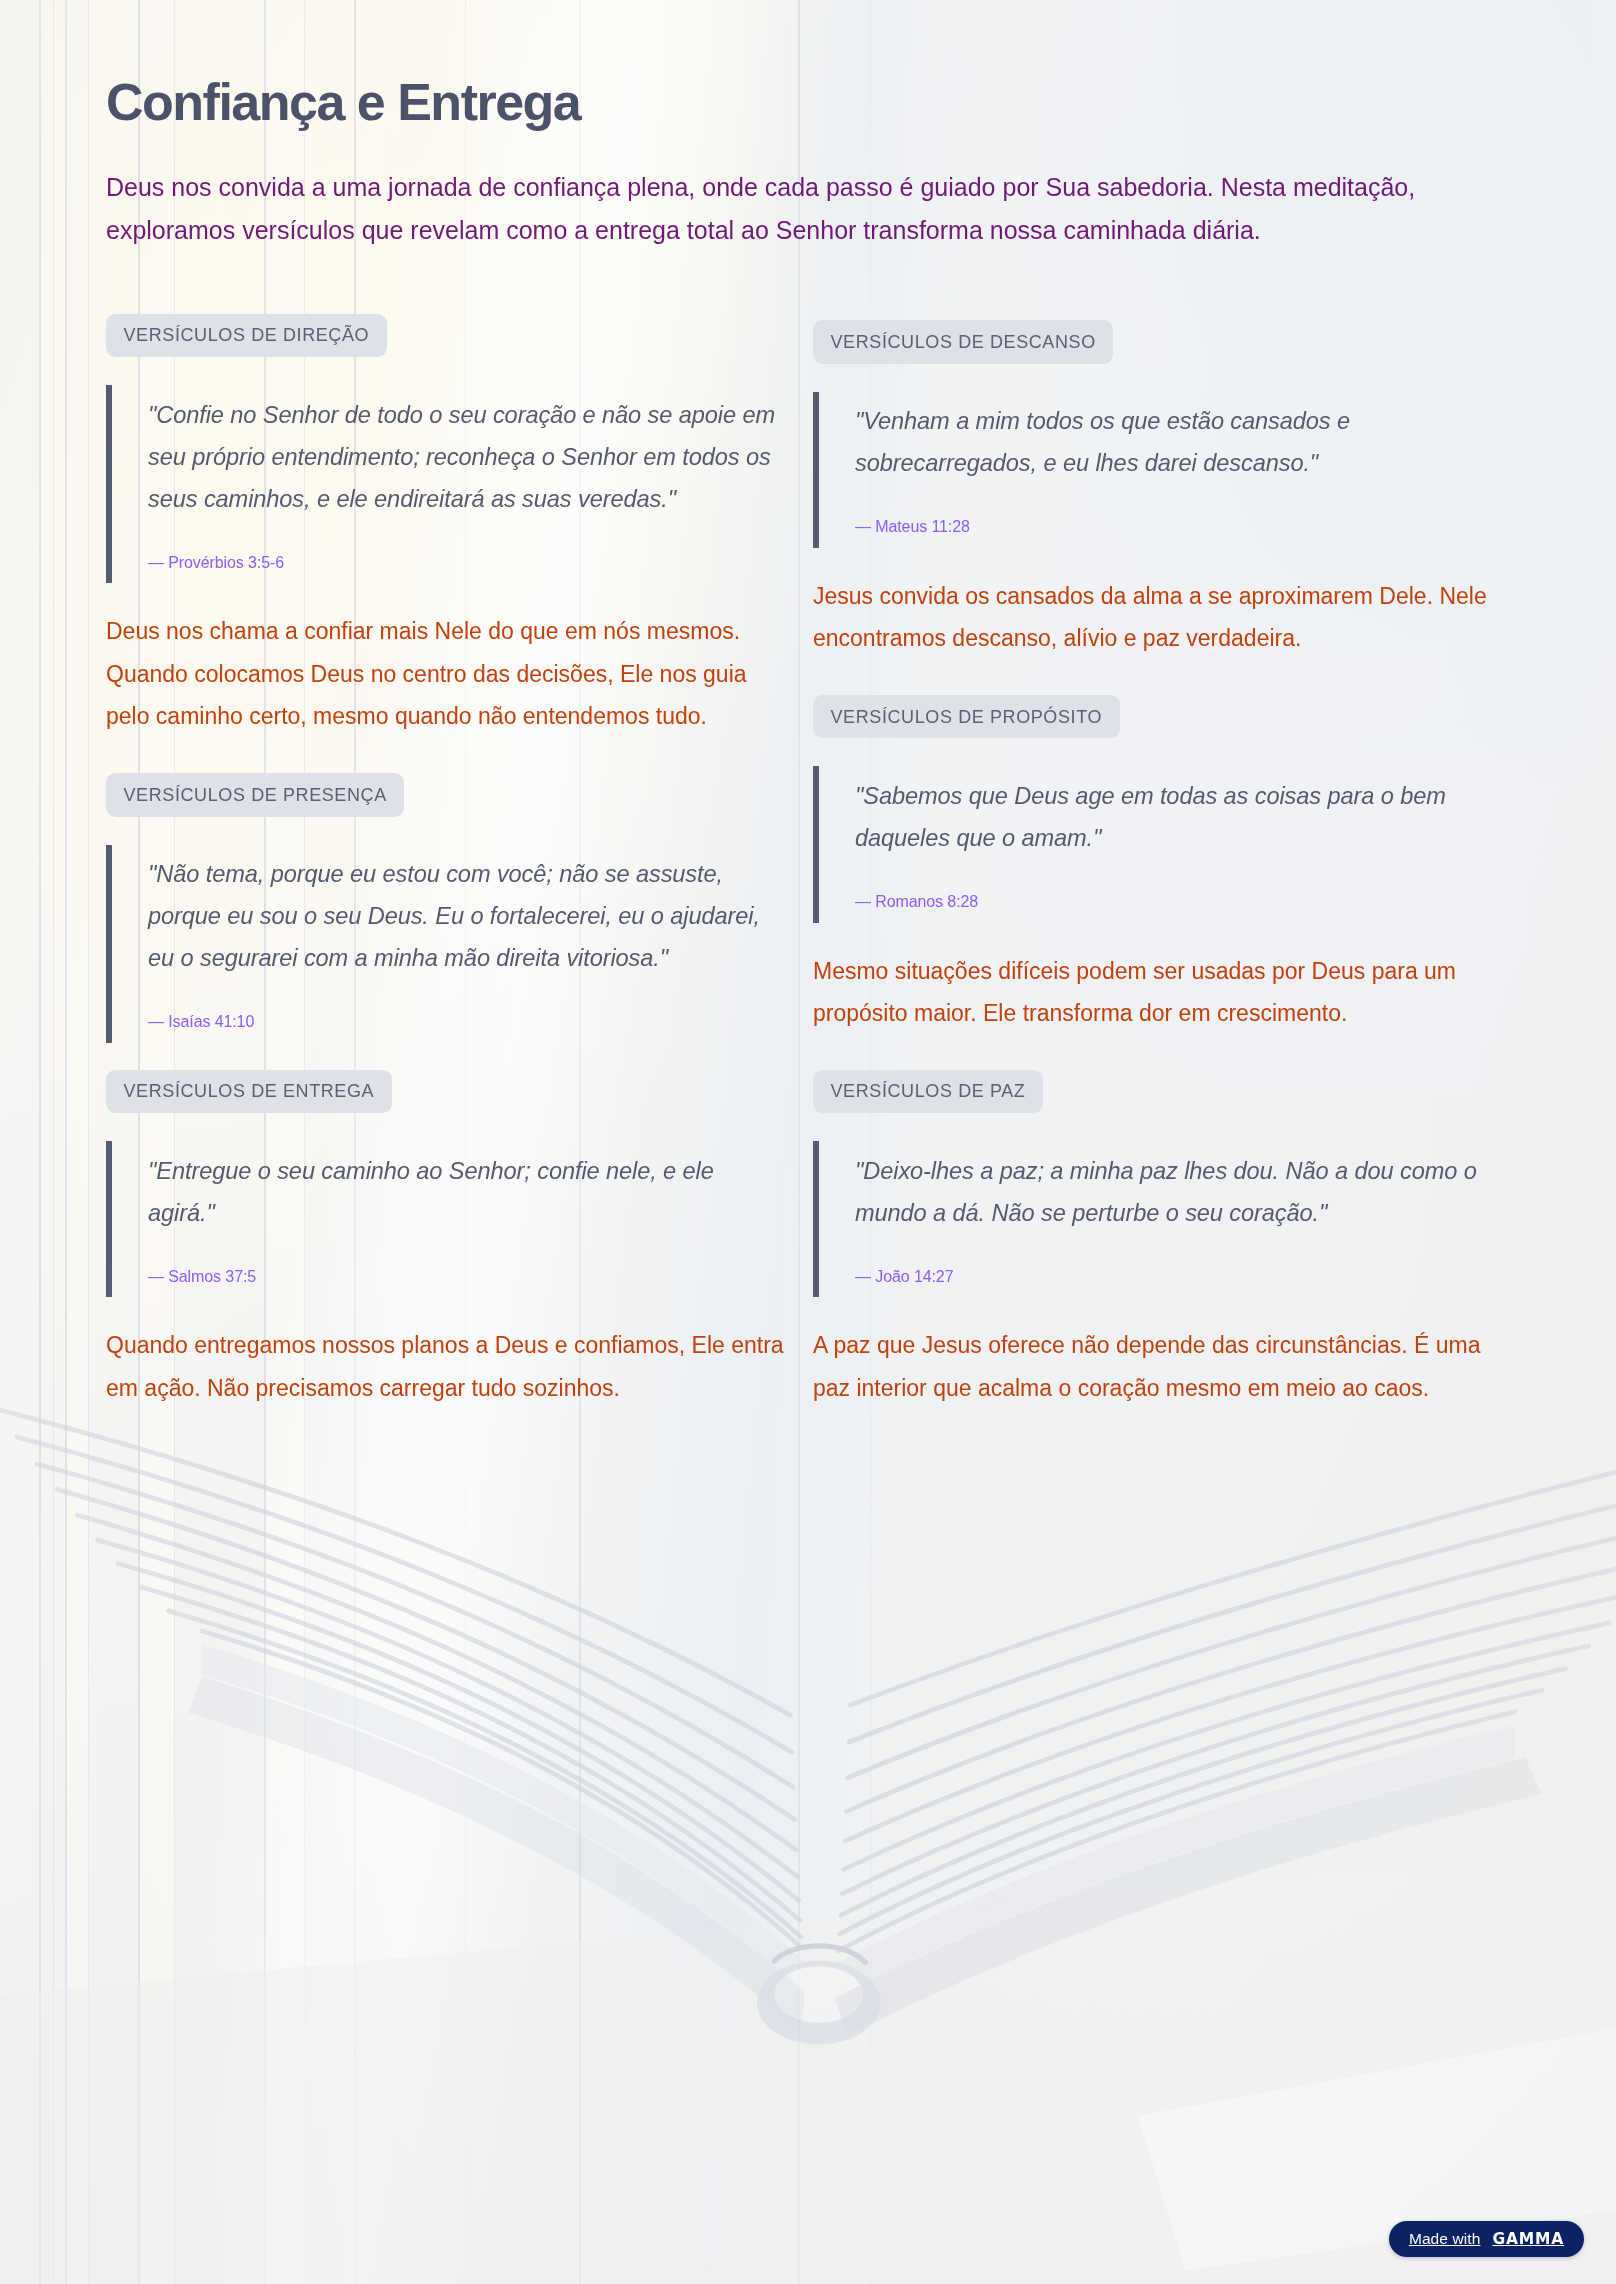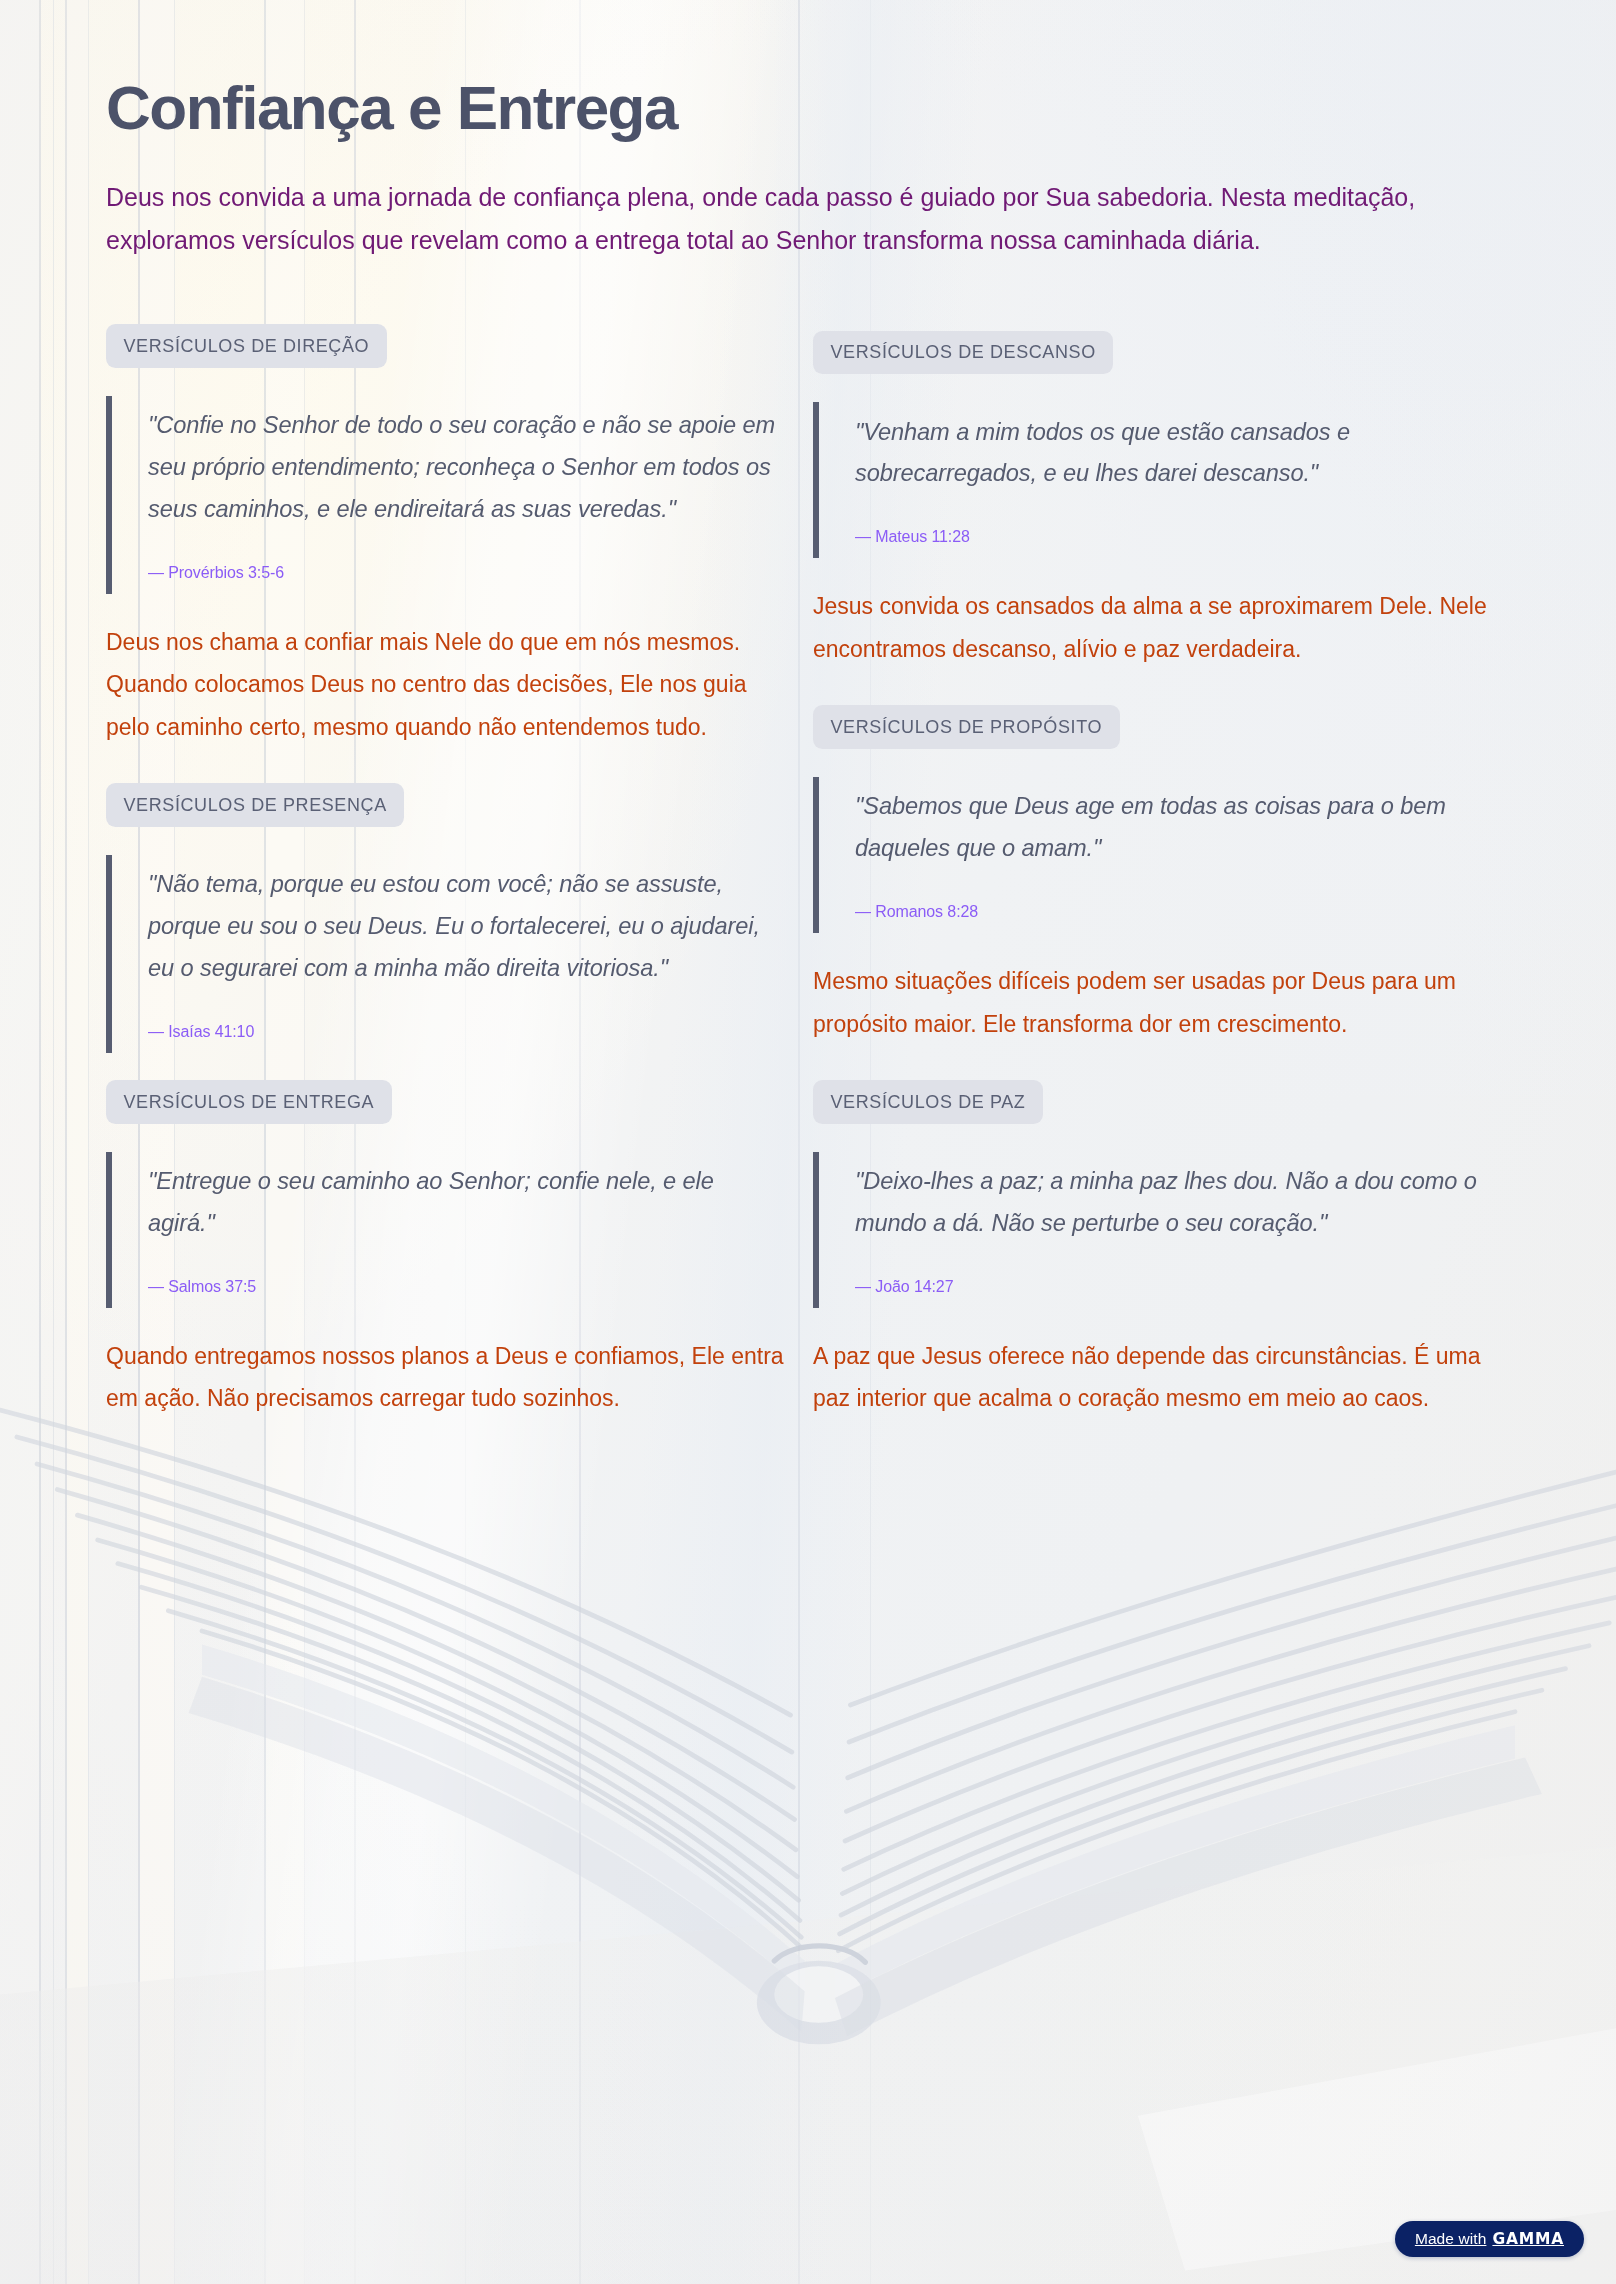--- a/index.html
+++ b/index.html
@@ -109,21 +109,21 @@
   
   .page {
     position: relative;
     z-index: 2;
     width: 1616px;
     height: 2284px;
     padding: 75px 108px 0 106px;
   }
 
   .page-title {
-    font-size: 62px;
+    font-size: 52px;
     line-height: 1.05;
     font-weight: 700;
     letter-spacing: -1.5px;
     color: #4C5269;
     margin-bottom: 36px;
   }
 
   .intro {
     font-size: 25px;
     line-height: 1.72;
@@ -195,21 +195,21 @@
     right: 32px;
     bottom: 27px;
     z-index: 5;
     background: #0B2265;
     color: #FFFFFF;
     border-radius: 673px;
     padding: 8.8px 20px;
     font-size: 15.5px;
     display: flex;
     align-items: center;
-    gap: 6px;
+    gap: 12px;
     box-shadow: 0 1.3px 4px rgba(11,34,101,0.25);
     white-space: nowrap;
   }
   .gamma-made { font-weight: 400; letter-spacing: 0.1px; }
   .gamma-word {
     font-weight: 700;
     letter-spacing: 0.8px;
     font-family: "DejaVu Sans", sans-serif;
     font-size: 15.5px;
   }

